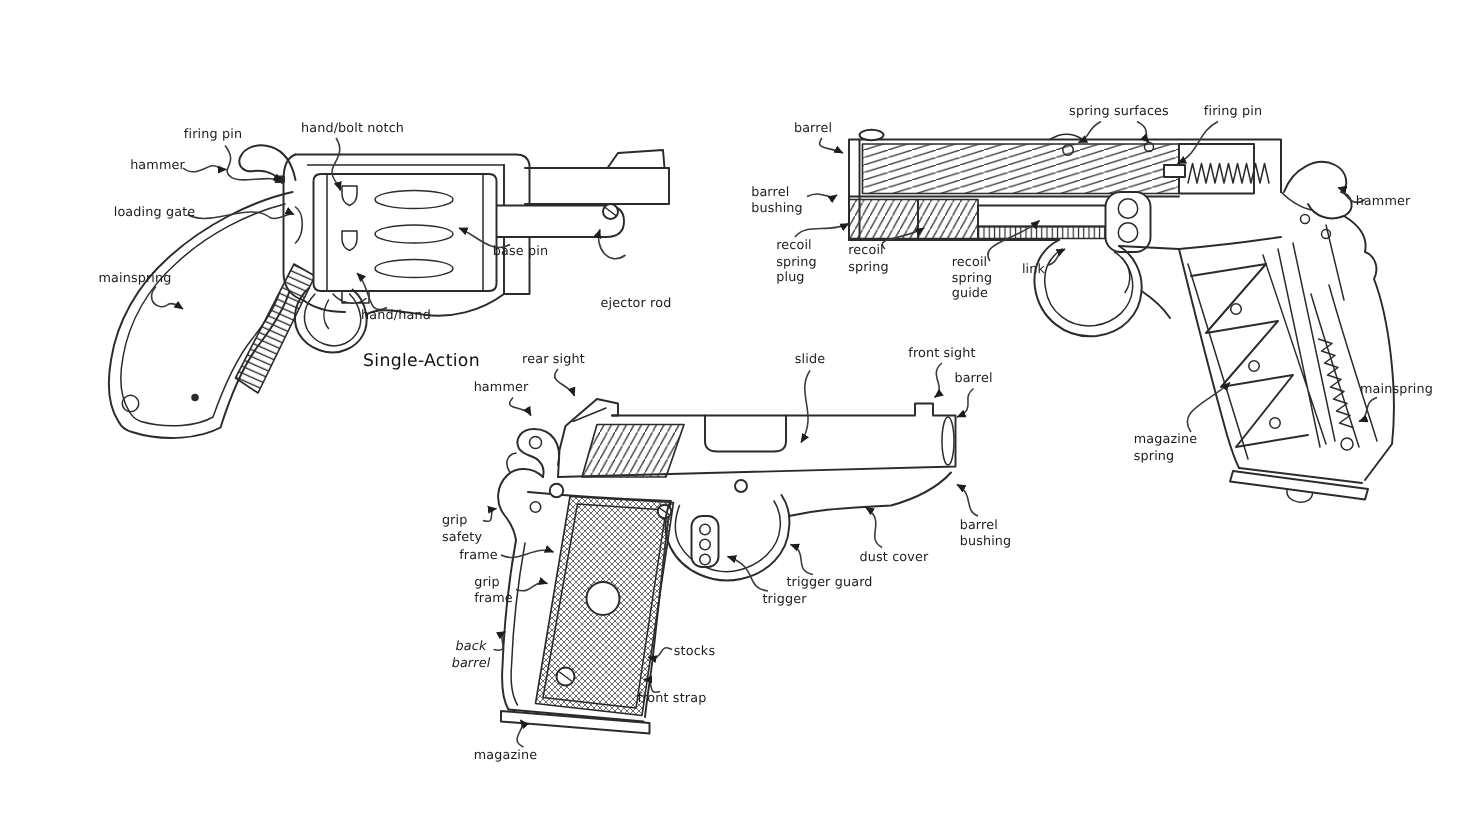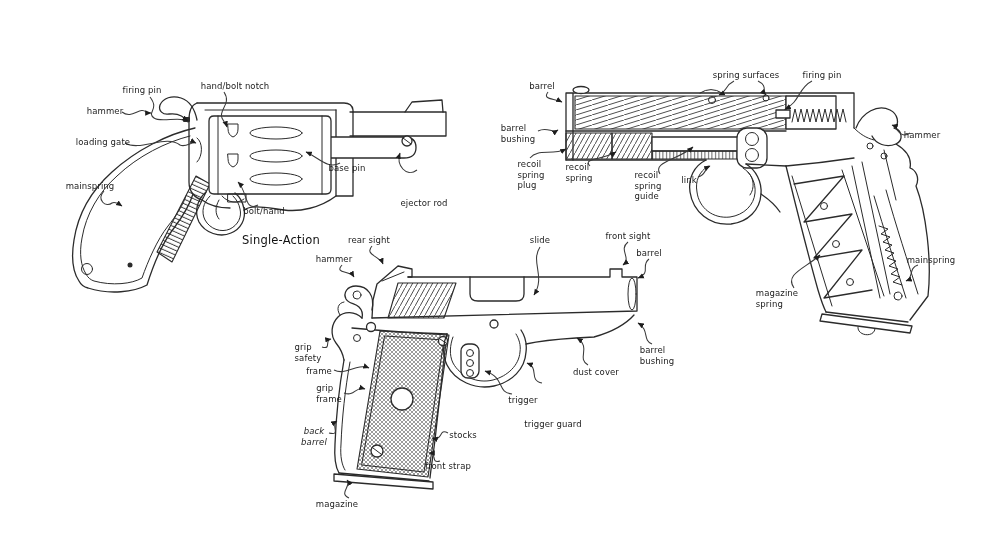--- a/index.html
+++ b/index.html
@@ -235,21 +235,21 @@
       <div class="lbl" style="left: 90px; top: 186px;">
         <div>mainspring</div>
       </div>
       <div class="lbl" style="left: 347px; top: 168px;">
         <div>base pin</div>
       </div>
       <div class="lbl" style="left: 424px; top: 175px; margin-top: 28px;">
         <div>ejector rod</div>
       </div>
       <div class="lbl" style="left: 264px; top: 211px;">
-        <div>bolt/hand</div>
+        <div>hand/hand</div>
       </div>
       <div class="lbl caption" style="left: 281px; top: 240px;">
         <div>Single-Action</div>
       </div>
       <div class="lbl" style="left: 542px; top: 86px;">
         <div>barrel</div>
       </div>
       <div class="lbl" style="left: 746px; top: 75px;">
         <div>spring surfaces</div>
       </div>
@@ -302,21 +302,21 @@
       <div class="lbl" style="left: 649px; top: 253px;">
         <div>barrel</div>
       </div>
       <div class="lbl" style="left: 657px; top: 356px; text-align: left;">
         <div>barrel</div>
         <div>bushing</div>
       </div>
       <div class="lbl" style="left: 596px; top: 372px;">
         <div>dust cover</div>
       </div>
-      <div class="lbl" style="left: 553px; top: 389px; margin-top: 35px;">
+      <div class="lbl" style="left: 553px; top: 389px;">
         <div>trigger guard</div>
       </div>
       <div class="lbl" style="left: 523px; top: 400px;">
         <div>trigger</div>
       </div>
       <div class="lbl" style="left: 463px; top: 435px;">
         <div>stocks</div>
       </div>
       <div class="lbl" style="left: 448px; top: 466px;">
         <div>front strap</div>

